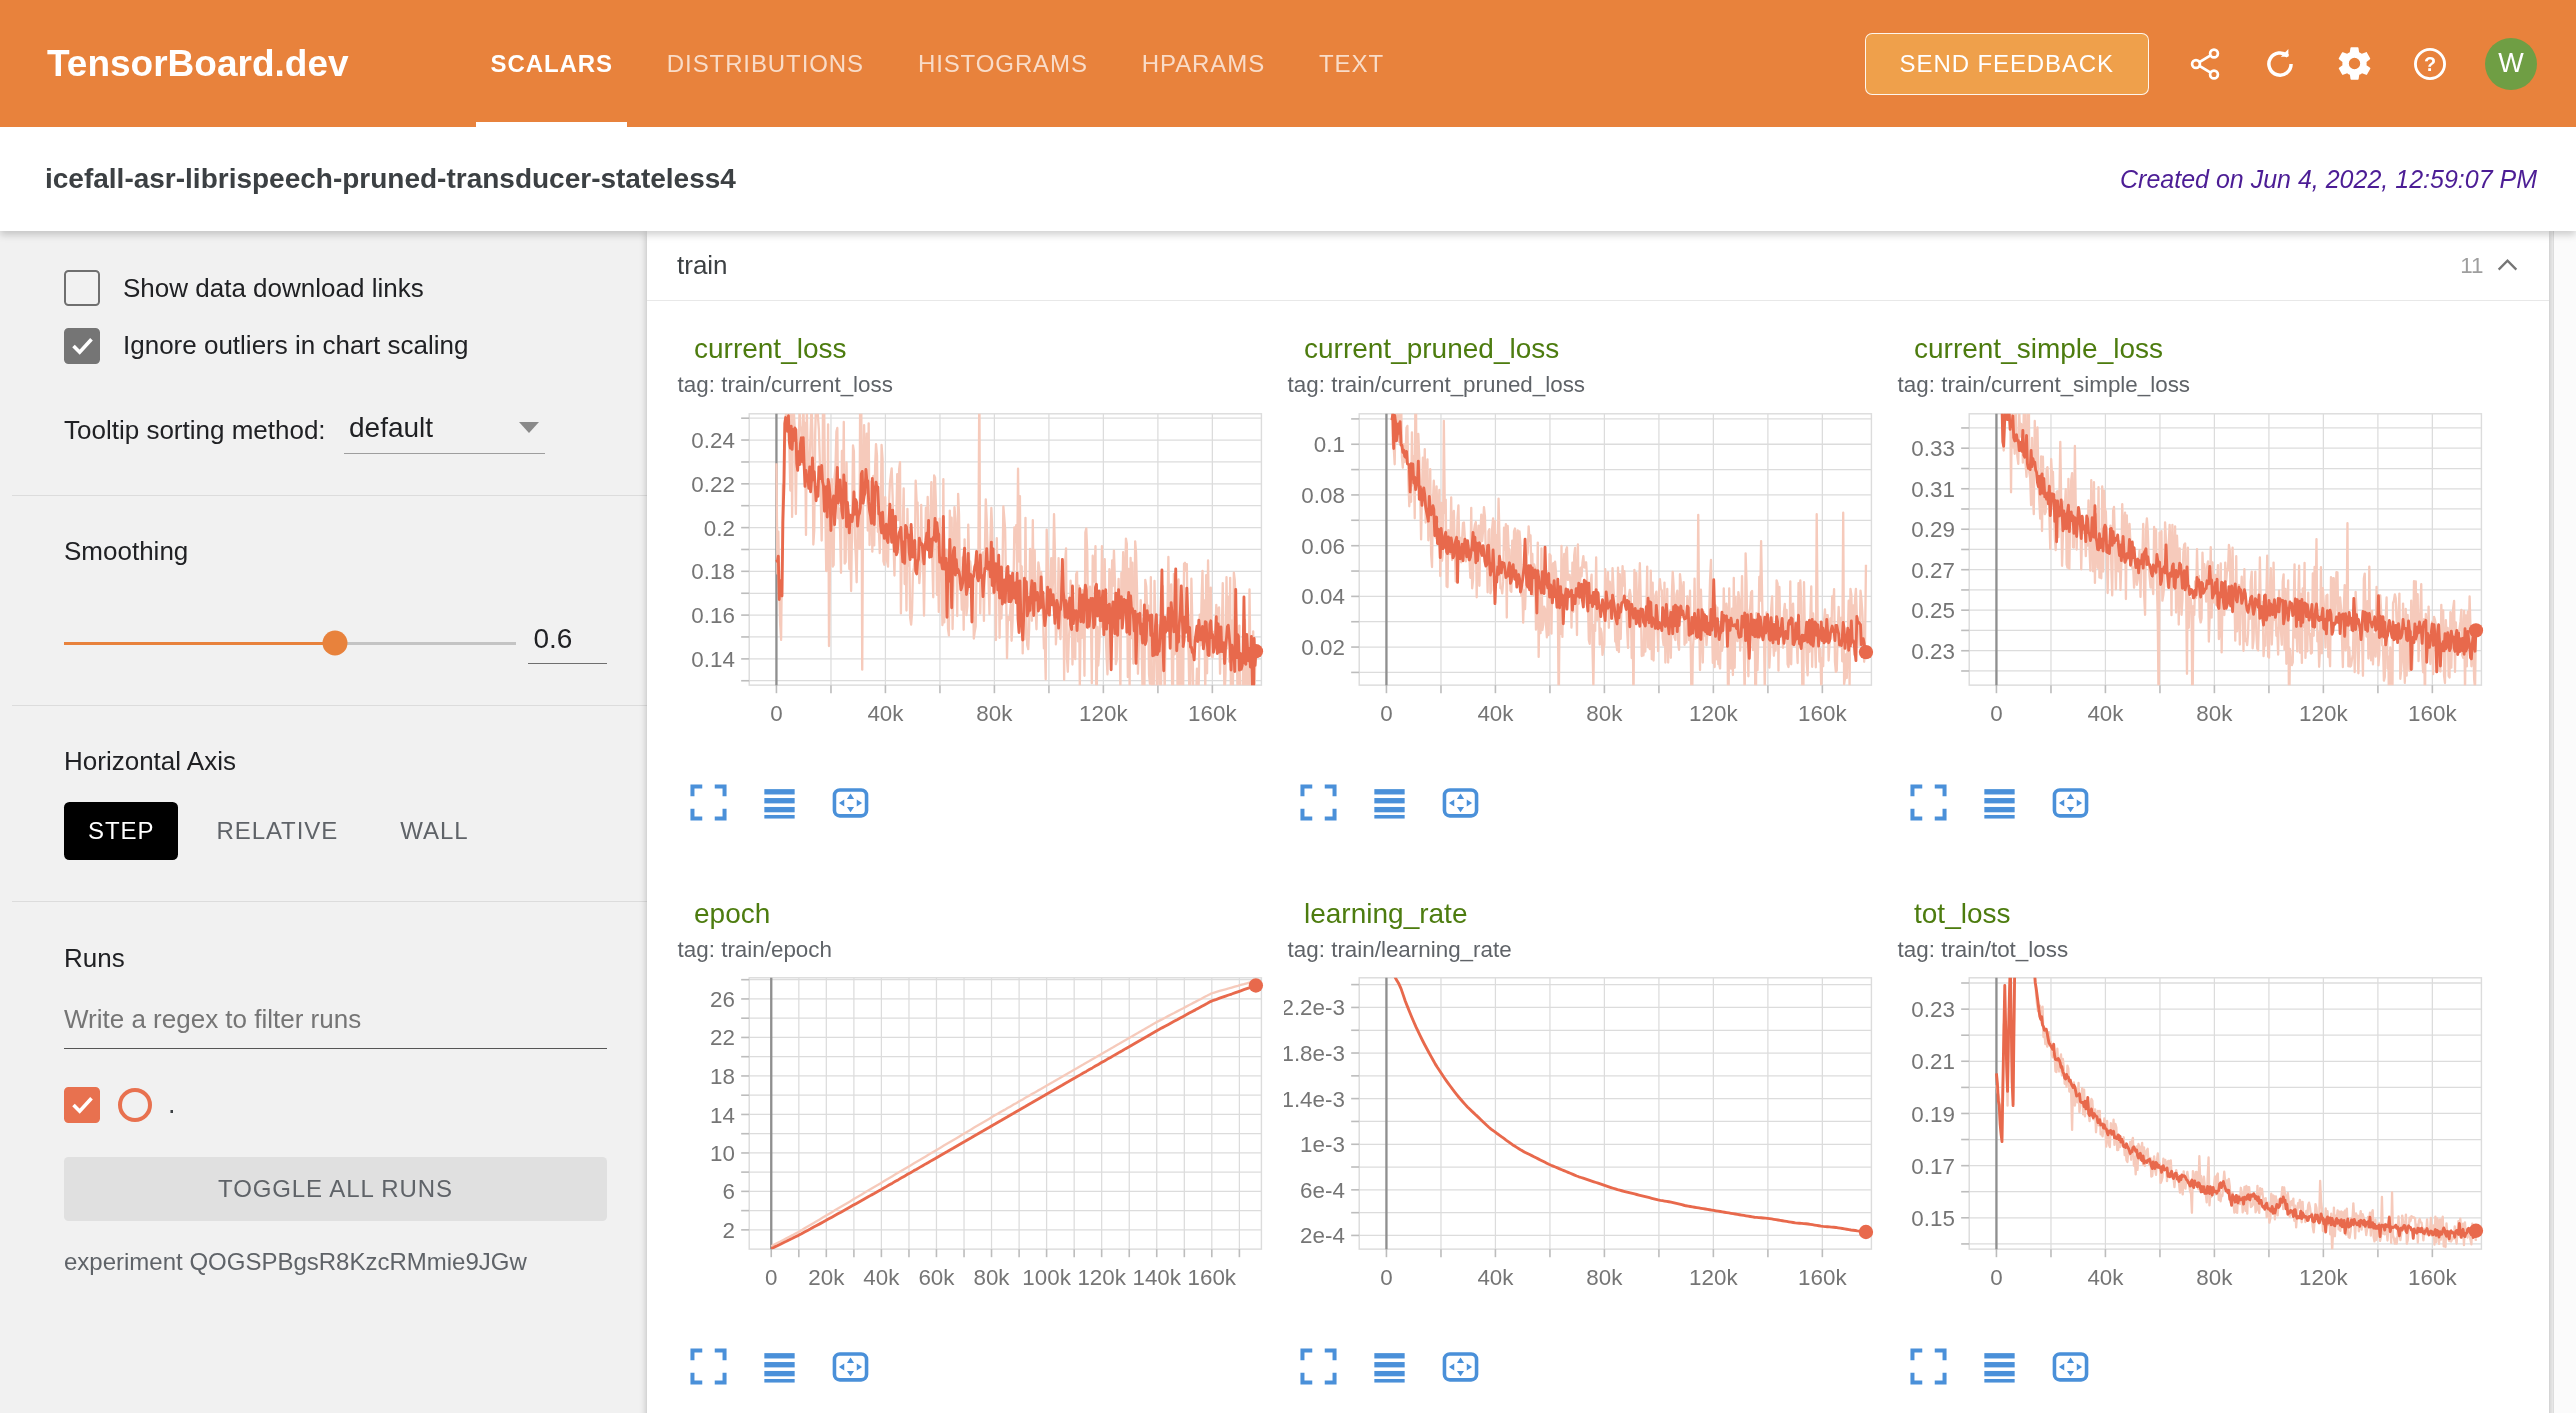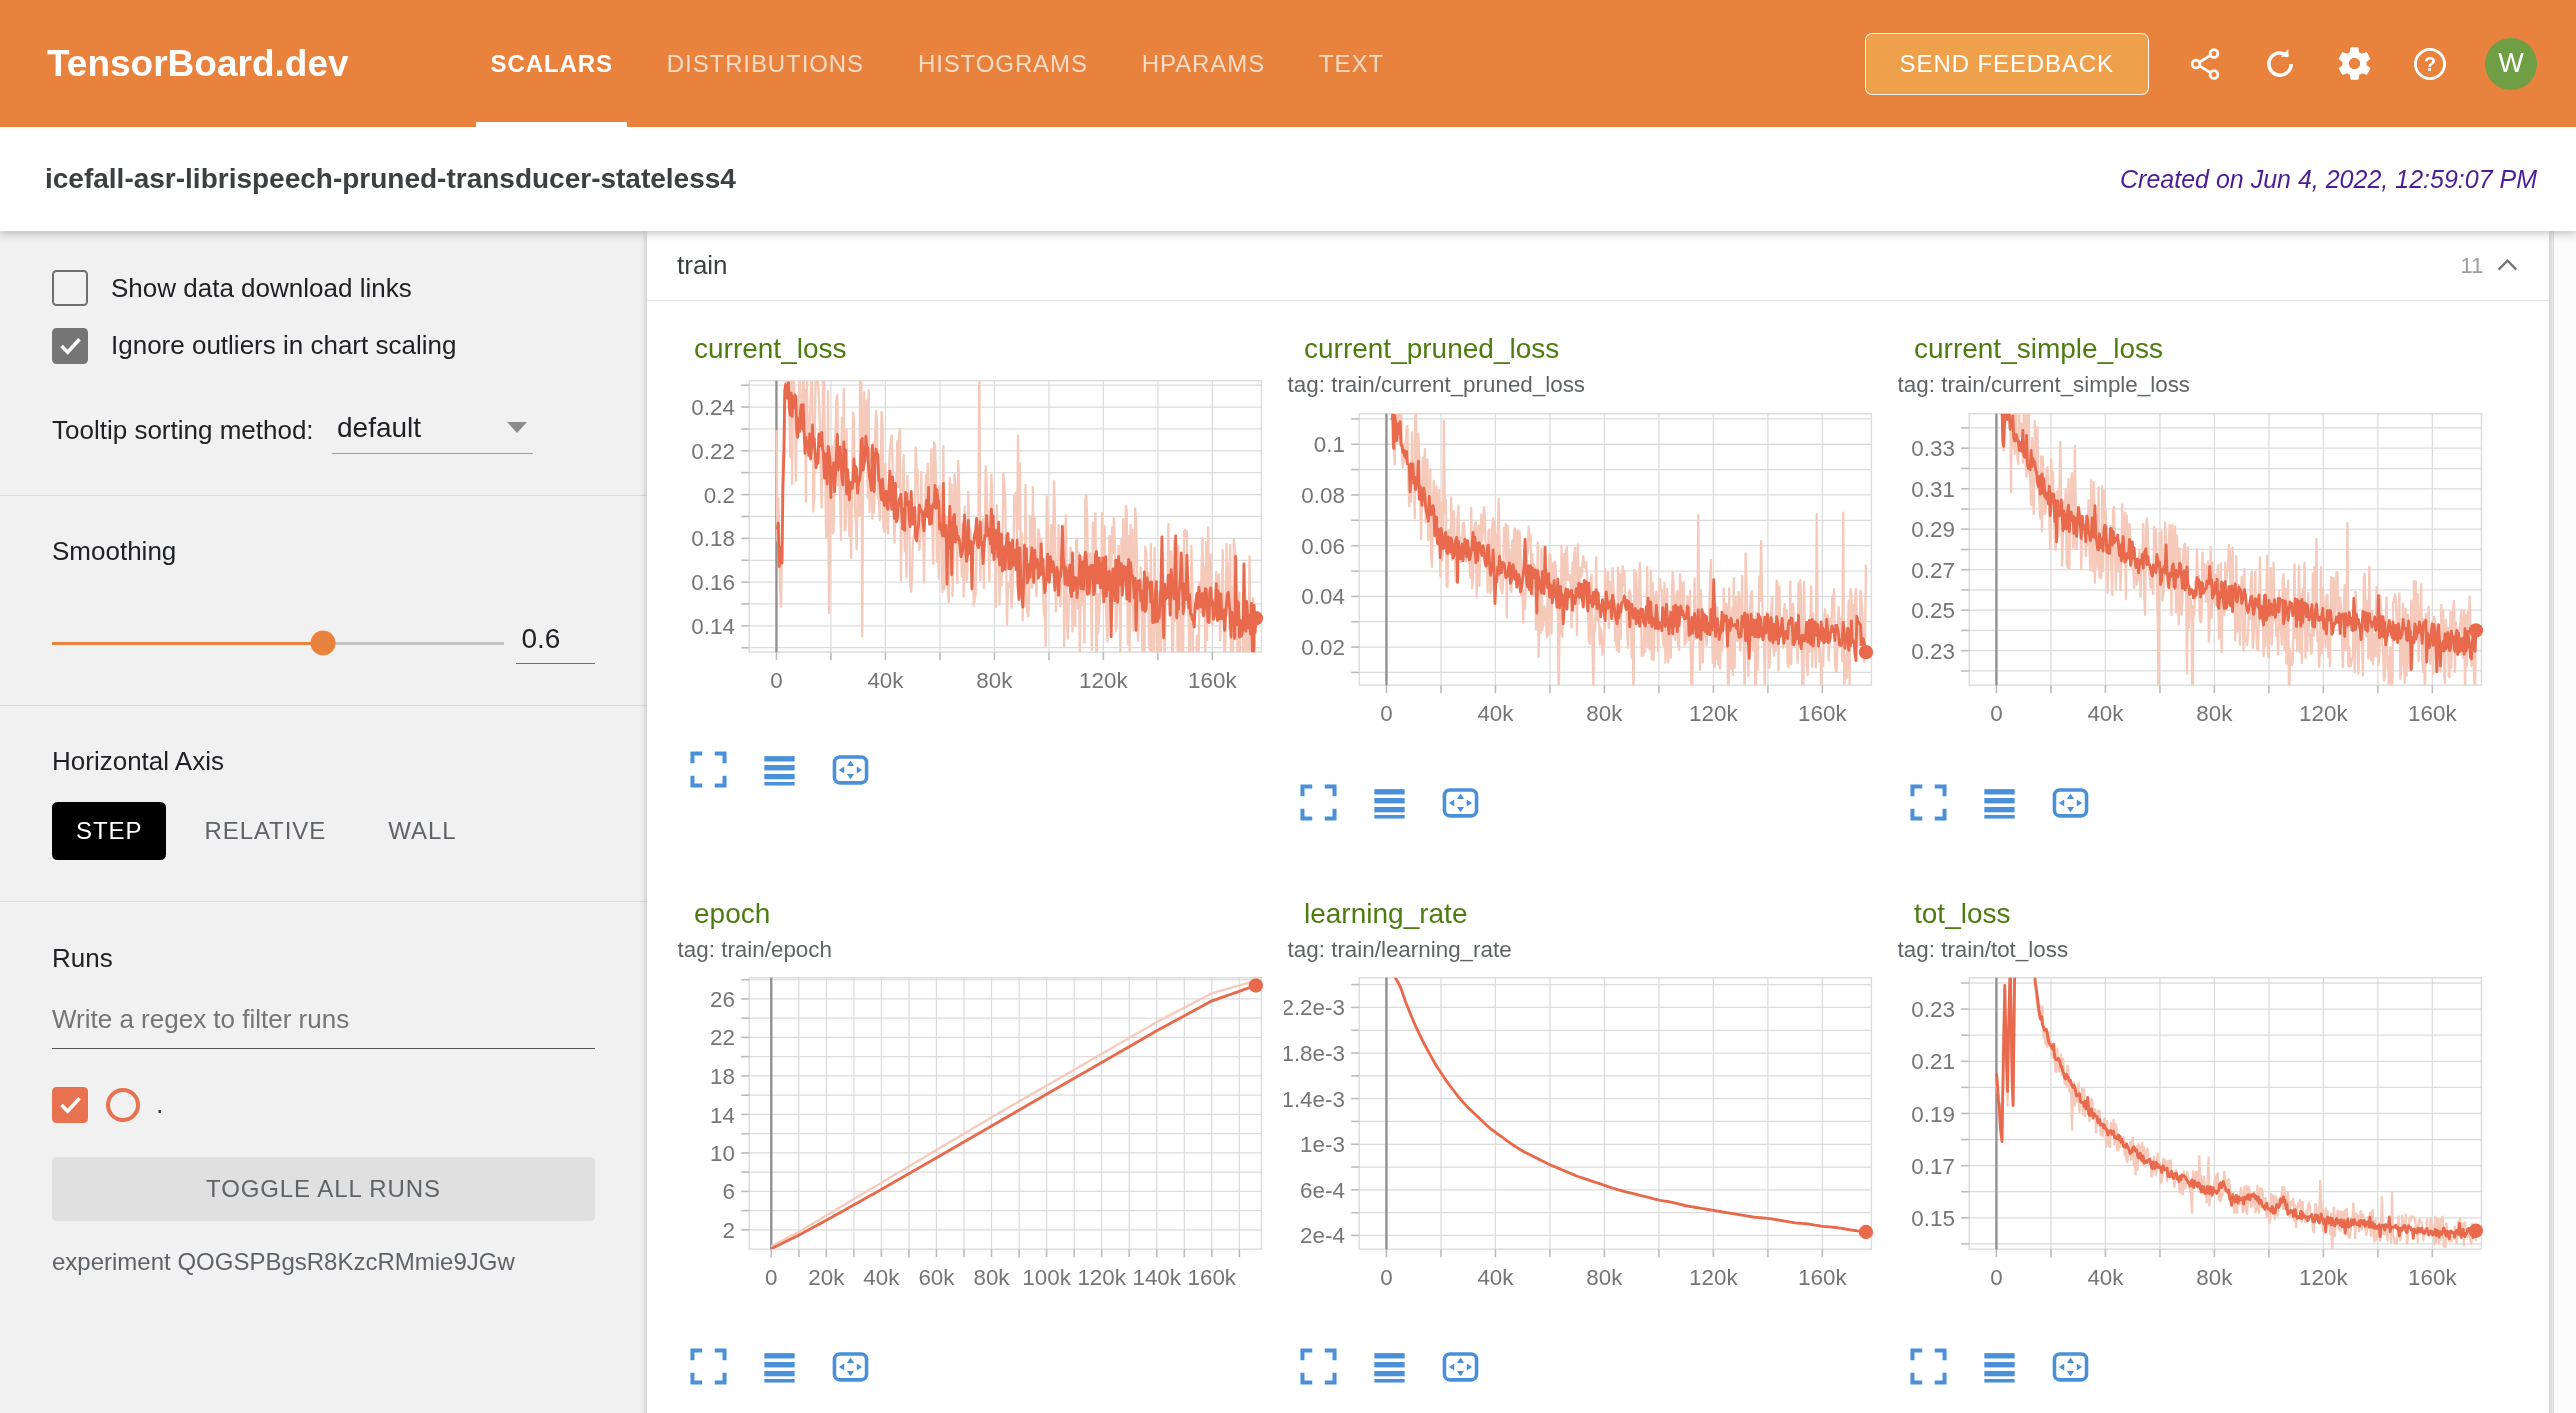--- a/index.html
+++ b/index.html
@@ -27,21 +27,21 @@
   .expbar { height:104px; background:#fff; display:flex; align-items:center;
     justify-content:space-between; padding:0 39px 0 45px; position:relative; z-index:4;
     box-shadow:0 3.6px 7.2px rgba(0,0,0,0.18); }
   .exp-title { font-size:28px; font-weight:bold; color:#3c4043; }
   .exp-created { font-size:25px; font-style:italic; color:#4c1d95; }
 
   
   .content { position:absolute; top:231px; left:0; right:0; bottom:0; overflow:hidden; }
 
   
-  .sidebar { position:absolute; left:0; top:0; width:647px; height:100%;
+  .sidebar { position:absolute; left:12px; top:0; width:647px; height:100%;
     padding:39px 52px 0 52px; background:#f1f1f1; }
   .cb-row { display:flex; align-items:center; margin-bottom:21.5px; cursor:pointer; }
   .cb { width:36px; height:36px; border:2.7px solid #6f6f6f; border-radius:4.5px;
     flex:0 0 auto; display:flex; align-items:center; justify-content:center; background:transparent; }
   .cb.checked { background:#757575; border-color:#757575; }
   .cb.run { background:#e8714f; border-color:#e8714f; }
   .cb-label { font-size:26px; color:#202124; margin-left:23px; }
   .tooltip-row { display:flex; align-items:flex-end; margin-top:48px; }
   .tooltip-label { font-size:26px; color:#202124; padding-bottom:7.2px; }
   .dropdown { margin-left:18px; width:201px; border-bottom:1.8px solid #9e9e9e;
@@ -210,20 +210,21 @@
       <div class="section-right">
         <div class="section-count">11</div>
         <svg width="23" height="14.3" viewBox="0 0 26 16" fill="none" stroke="#757575" stroke-width="2.6">
             <polyline points="3,13 13,3 23,13"></polyline>
           </svg>
       </div>
     </div>
     <div class="charts" id="charts">
         <div class="chart-card">
           <div class="chart-title">current_loss</div>
+          <div class="chart-tag">tag: train/current_loss</div>
           <svg class="chart-svg" width="591" height="362" viewBox="0 0 660 404">
             <line x1="175.3" x2="175.3" y1="3" y2="306" stroke="#dcdcdc" stroke-width="1.4"></line>
             <line x1="236.1" x2="236.1" y1="3" y2="306" stroke="#dcdcdc" stroke-width="1.4"></line>
             <line x1="297.0" x2="297.0" y1="3" y2="306" stroke="#dcdcdc" stroke-width="1.4"></line>
             <line x1="357.8" x2="357.8" y1="3" y2="306" stroke="#dcdcdc" stroke-width="1.4"></line>
             <line x1="418.7" x2="418.7" y1="3" y2="306" stroke="#dcdcdc" stroke-width="1.4"></line>
             <line x1="479.5" x2="479.5" y1="3" y2="306" stroke="#dcdcdc" stroke-width="1.4"></line>
             <line x1="540.4" x2="540.4" y1="3" y2="306" stroke="#dcdcdc" stroke-width="1.4"></line>
             <line x1="601.2" x2="601.2" y1="3" y2="306" stroke="#dcdcdc" stroke-width="1.4"></line>
             <line x1="84" x2="656" y1="301.1" y2="301.1" stroke="#dcdcdc" stroke-width="1.4"></line>

